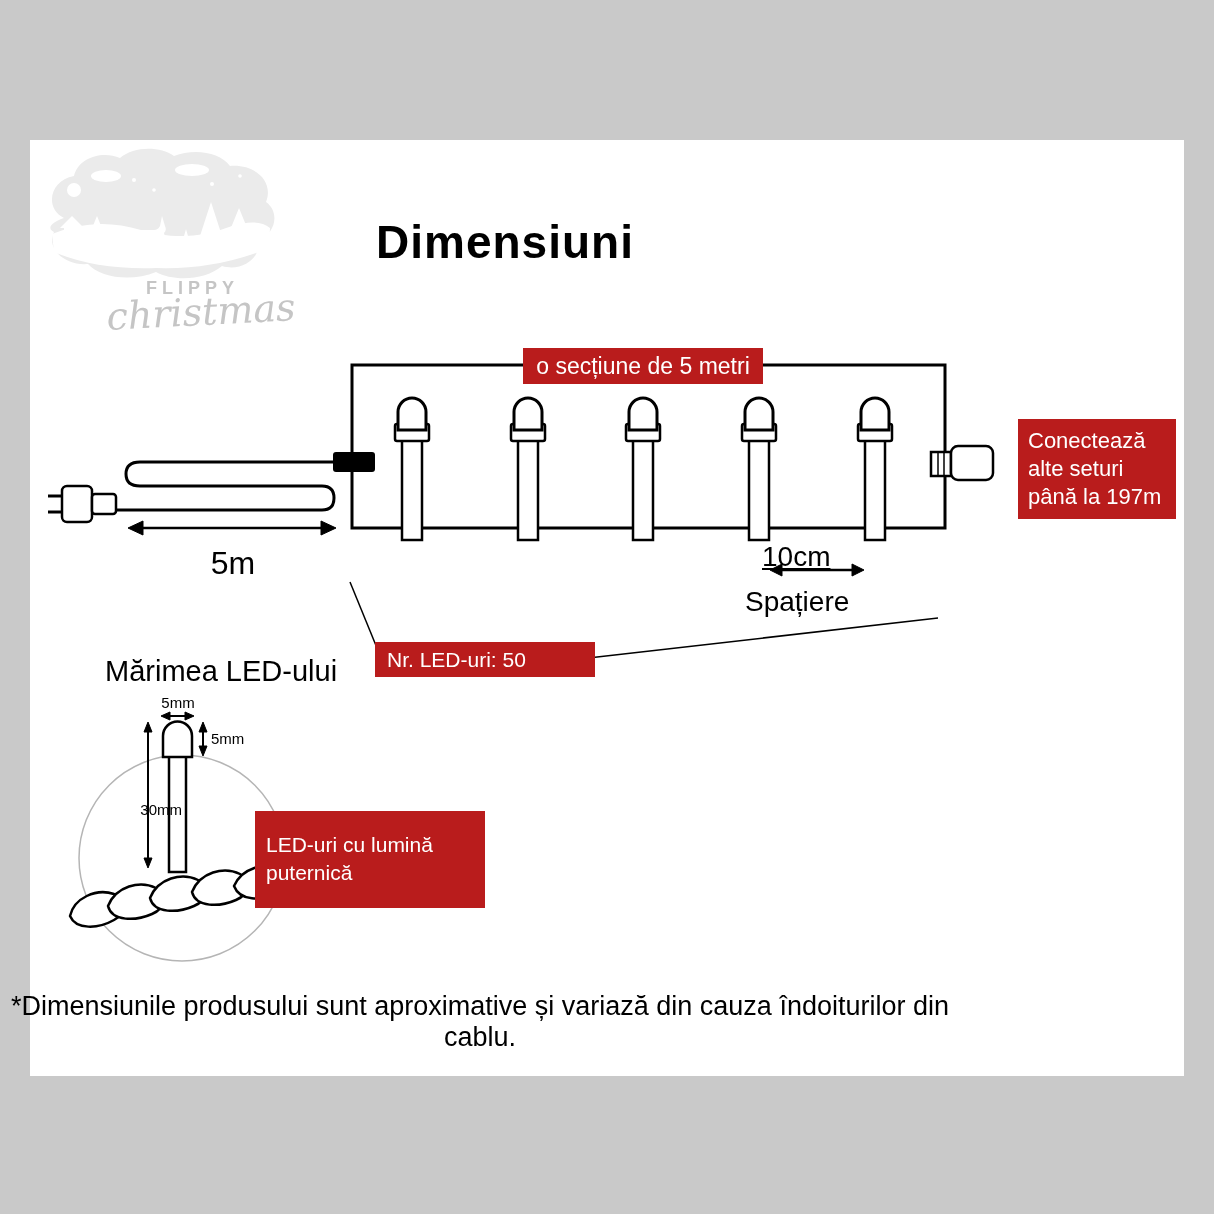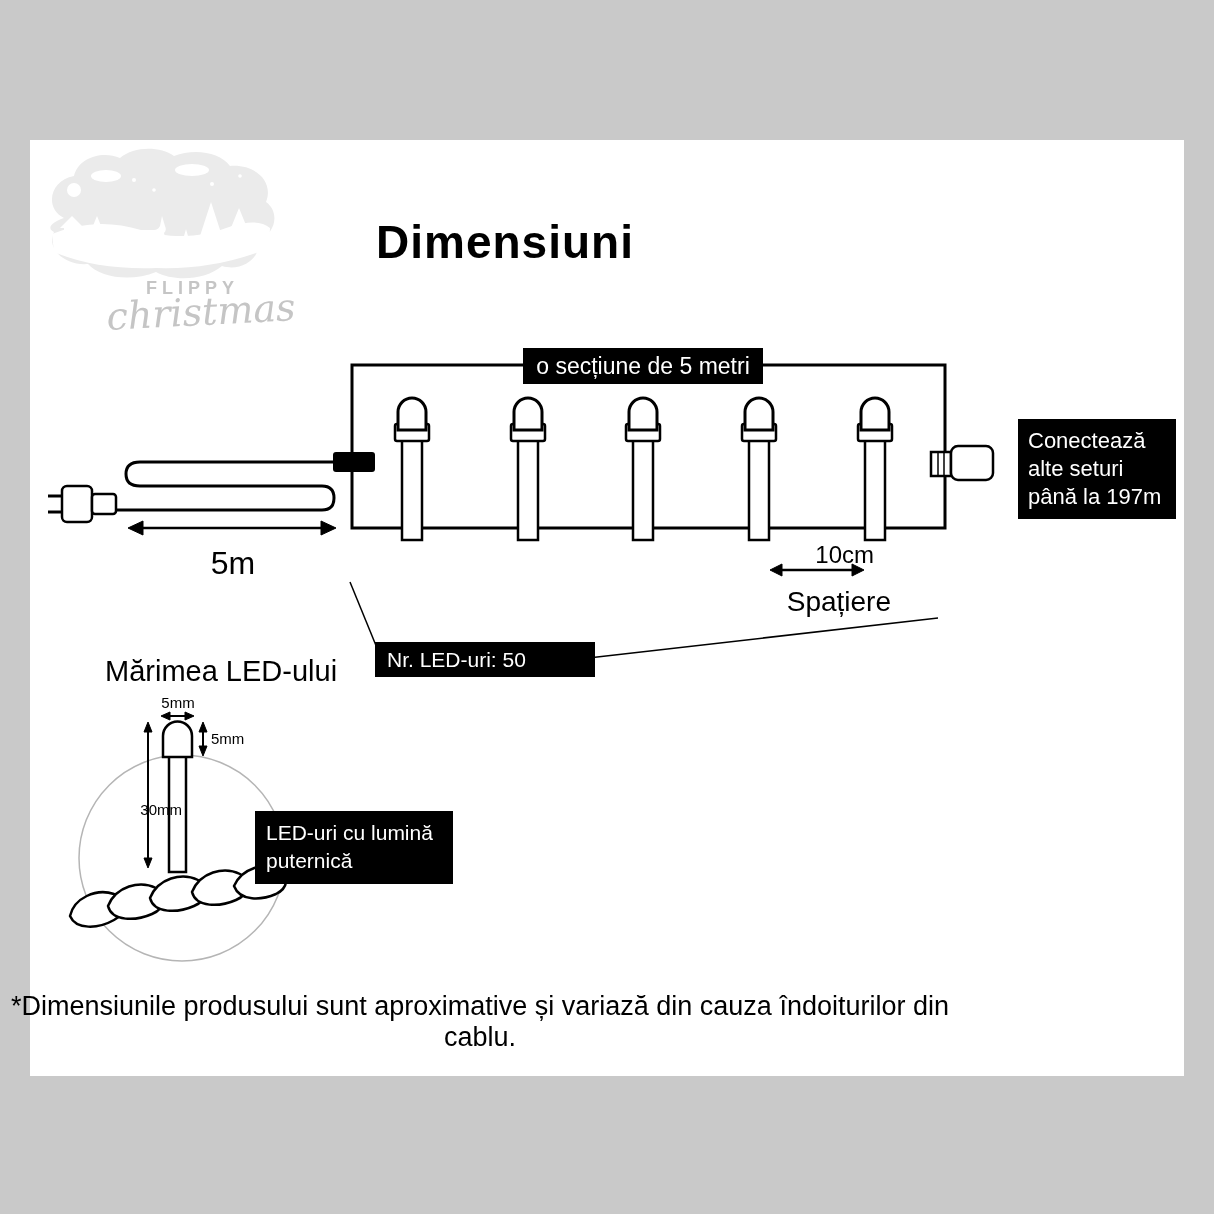--- a/index.html
+++ b/index.html
@@ -1,28 +1,28 @@
 <!DOCTYPE html>
 <html><head>
 <meta charset="utf-8">
 <style>
   html,body{margin:0;padding:0;background:#c9c9c9;}
   .canvas{position:relative;width:1214px;height:1214px;background:#c9c9c9;overflow:hidden;
           font-family:"Liberation Sans","DejaVu Sans",sans-serif;color:#000;}
   .abs{position:absolute;}
   .sheet{left:30px;top:140px;width:1154px;height:936px;background:#ffffff;}
   .title{left:0;top:183px;width:1010px;text-align:center;font-size:46px;font-weight:700;letter-spacing:1px;margin-top:32px;}
-  .blackbox{background:#000000;color:#fff;box-sizing:border-box;white-space:pre-line;}
+  .blackbox{background:#b91c1c;color:#fff;box-sizing:border-box;white-space:pre-line;}
   .section-label{left:523px;top:348px;width:240px;height:36px;line-height:36px;text-align:center;font-size:23px;}
   .connect-label{left:1018px;top:419px;width:158px;padding:8px 10px;font-size:22px;line-height:1.28;}
   .count-label{left:375px;top:642px;width:220px;height:35px;line-height:35px;padding-left:12px;font-size:21px;}
-  .info-label{left:255px;top:811px;width:198px;padding:8px 11px;font-size:21px;line-height:1.35;}
+  .info-label{left:255px;top:811px;width:230px;padding:20px 11px;font-size:21px;line-height:1.35;}
   .m5-label{left:130px;top:537px;width:206px;text-align:center;font-size:32px;margin-top:8px;}
-  .cm10-label{left:762px;top:541px;width:112px;text-align:right;font-size:24px;}
-  .spatiere-label{left:745px;top:586px;width:146px;text-align:right;font-size:28px;}
+  .cm10-label{left:762px;top:541px;width:112px;text-align:left;font-size:28px;text-decoration:underline;}
+  .spatiere-label{left:745px;top:586px;width:146px;text-align:left;font-size:28px;}
   .marimea-label{left:60px;top:655px;font-size:29px;margin-left:45px;}
   .small-label{font-size:15px;}
   .mm5-top{left:152px;top:694px;width:52px;text-align:center;}
   .mm5-right{left:211px;top:730px;}
   .mm30{left:92px;top:801px;width:50px;text-align:right;padding-left:40px;}
   .footnote{left:0;top:991px;width:960px;text-align:center;font-size:27px;}
   .flippy{left:146px;top:278px;width:110px;text-align:left;font-size:18px;letter-spacing:5px;color:#c5c5c5;font-weight:700;}
   .christmas{left:96px;top:290px;width:210px;text-align:center;font-size:38px;color:#c5c5c5;
              font-family:"DejaVu Serif","Liberation Serif",serif;font-style:italic;transform:rotate(-3deg);}
 </style>

